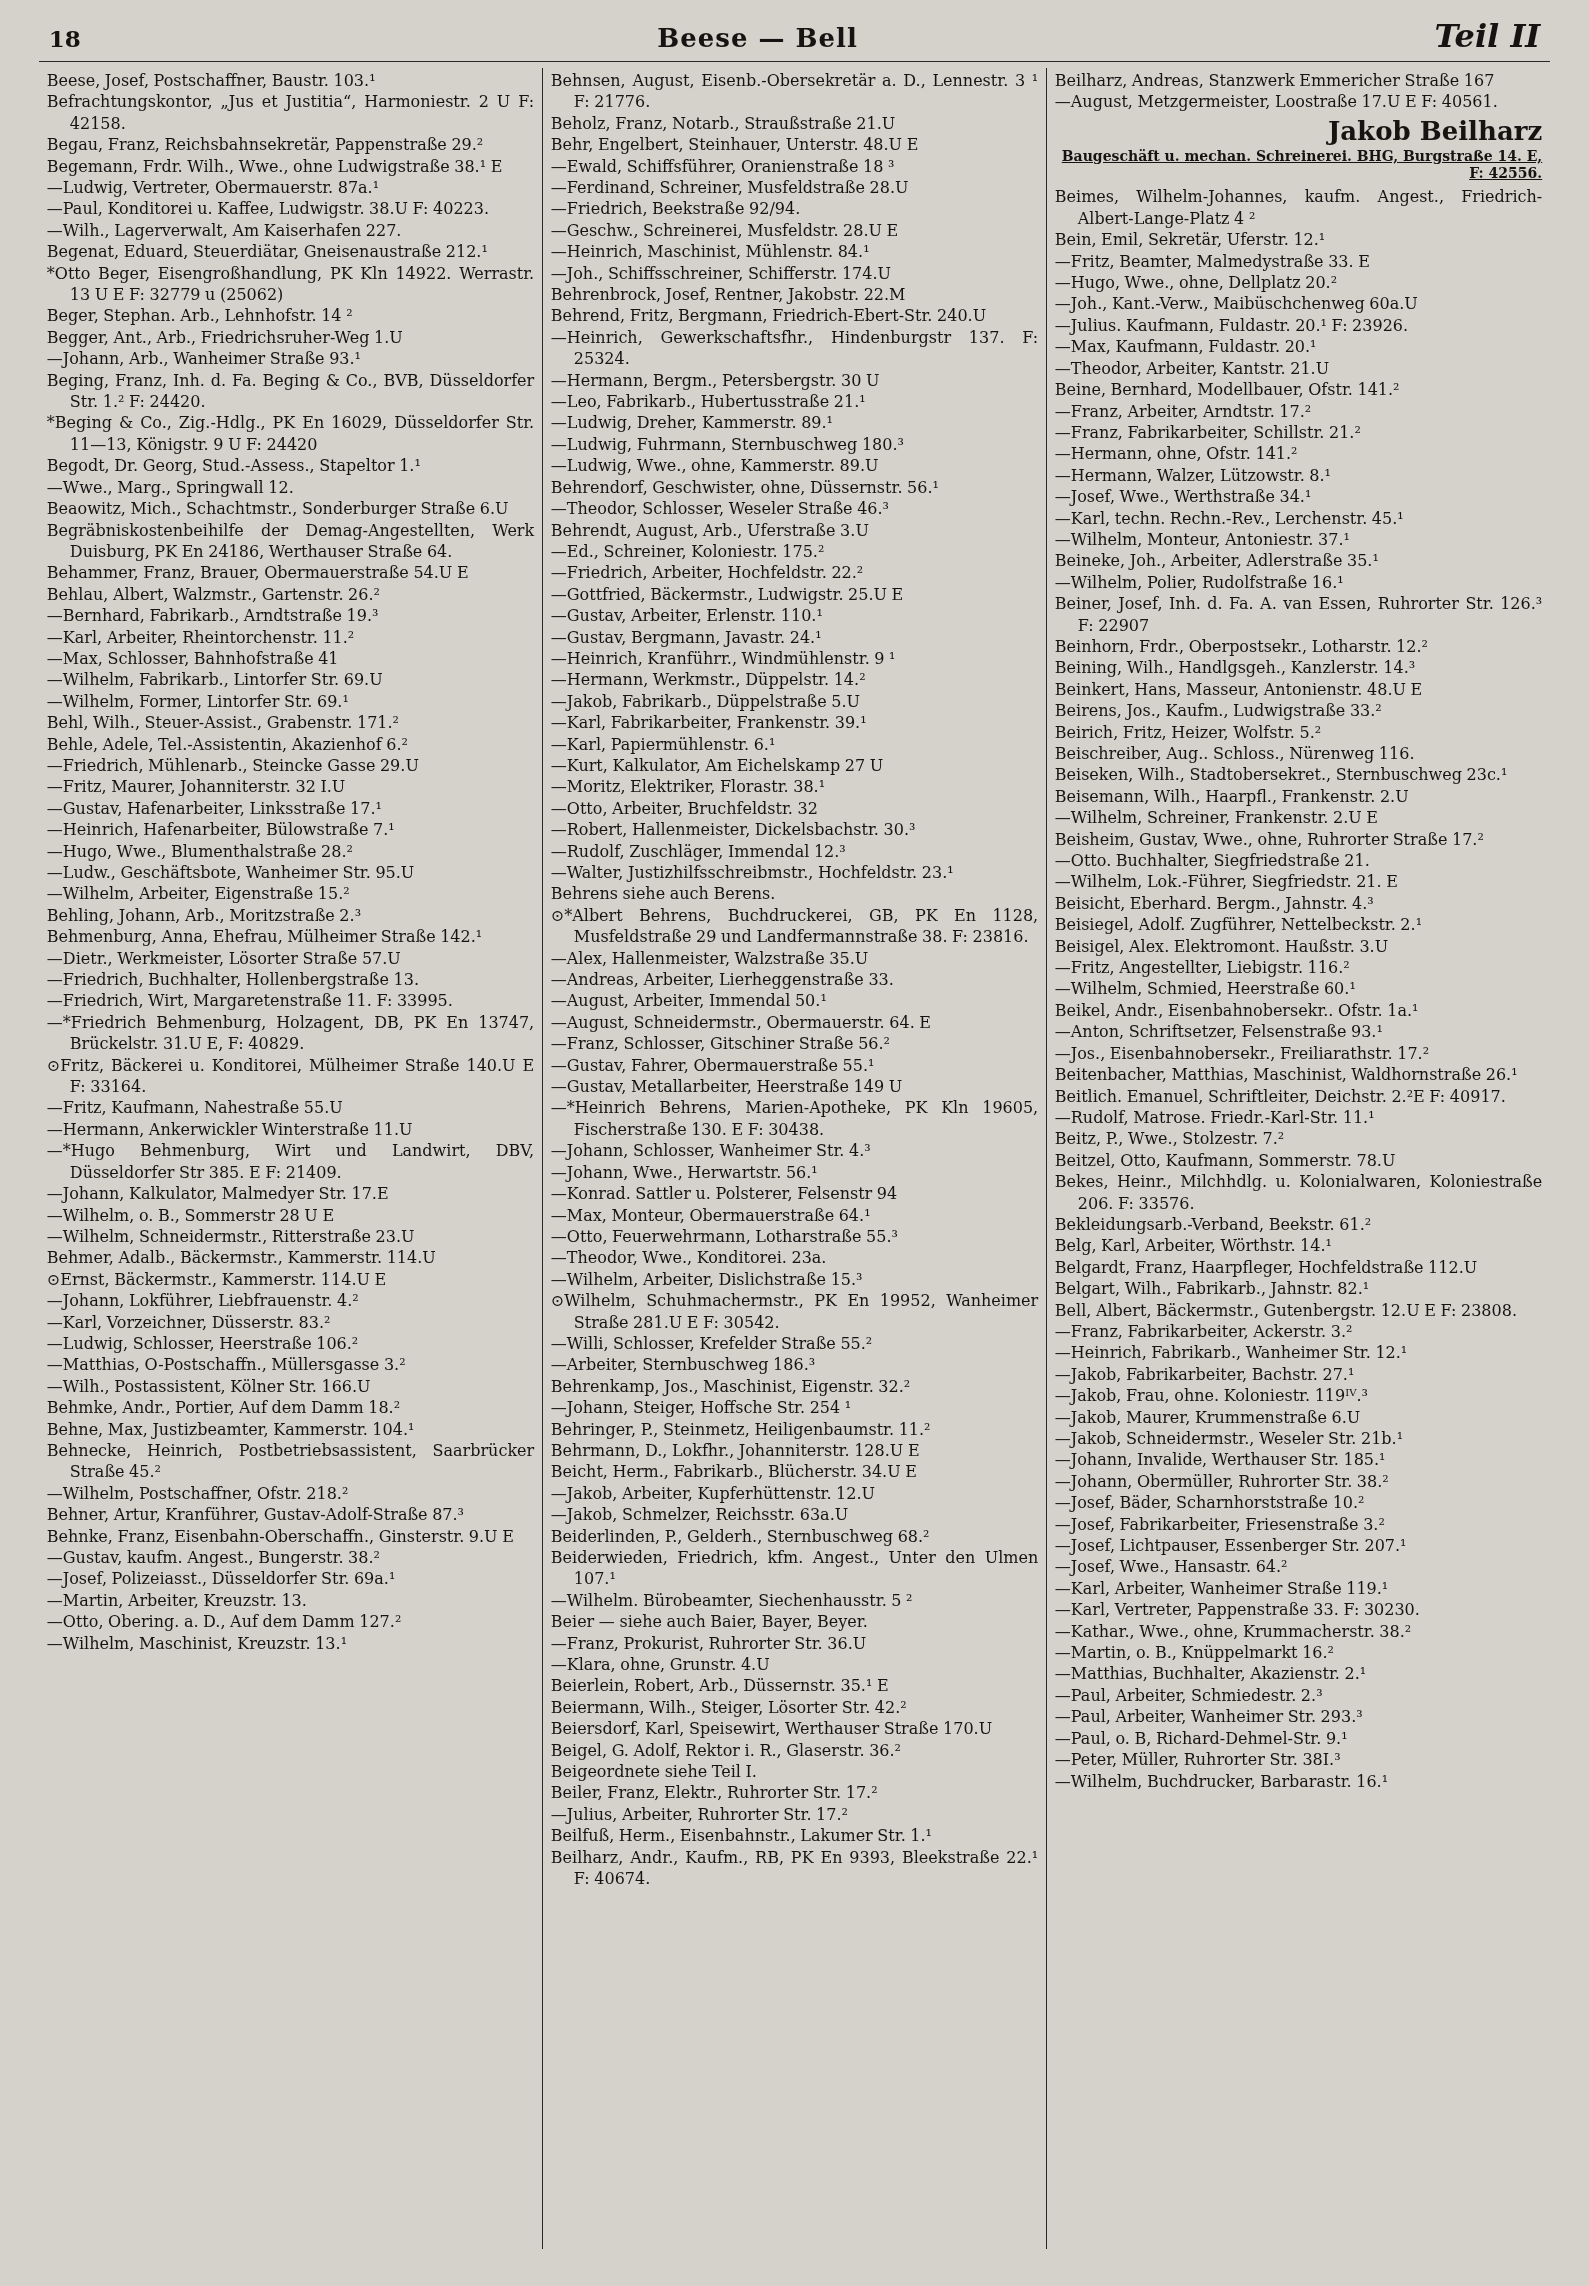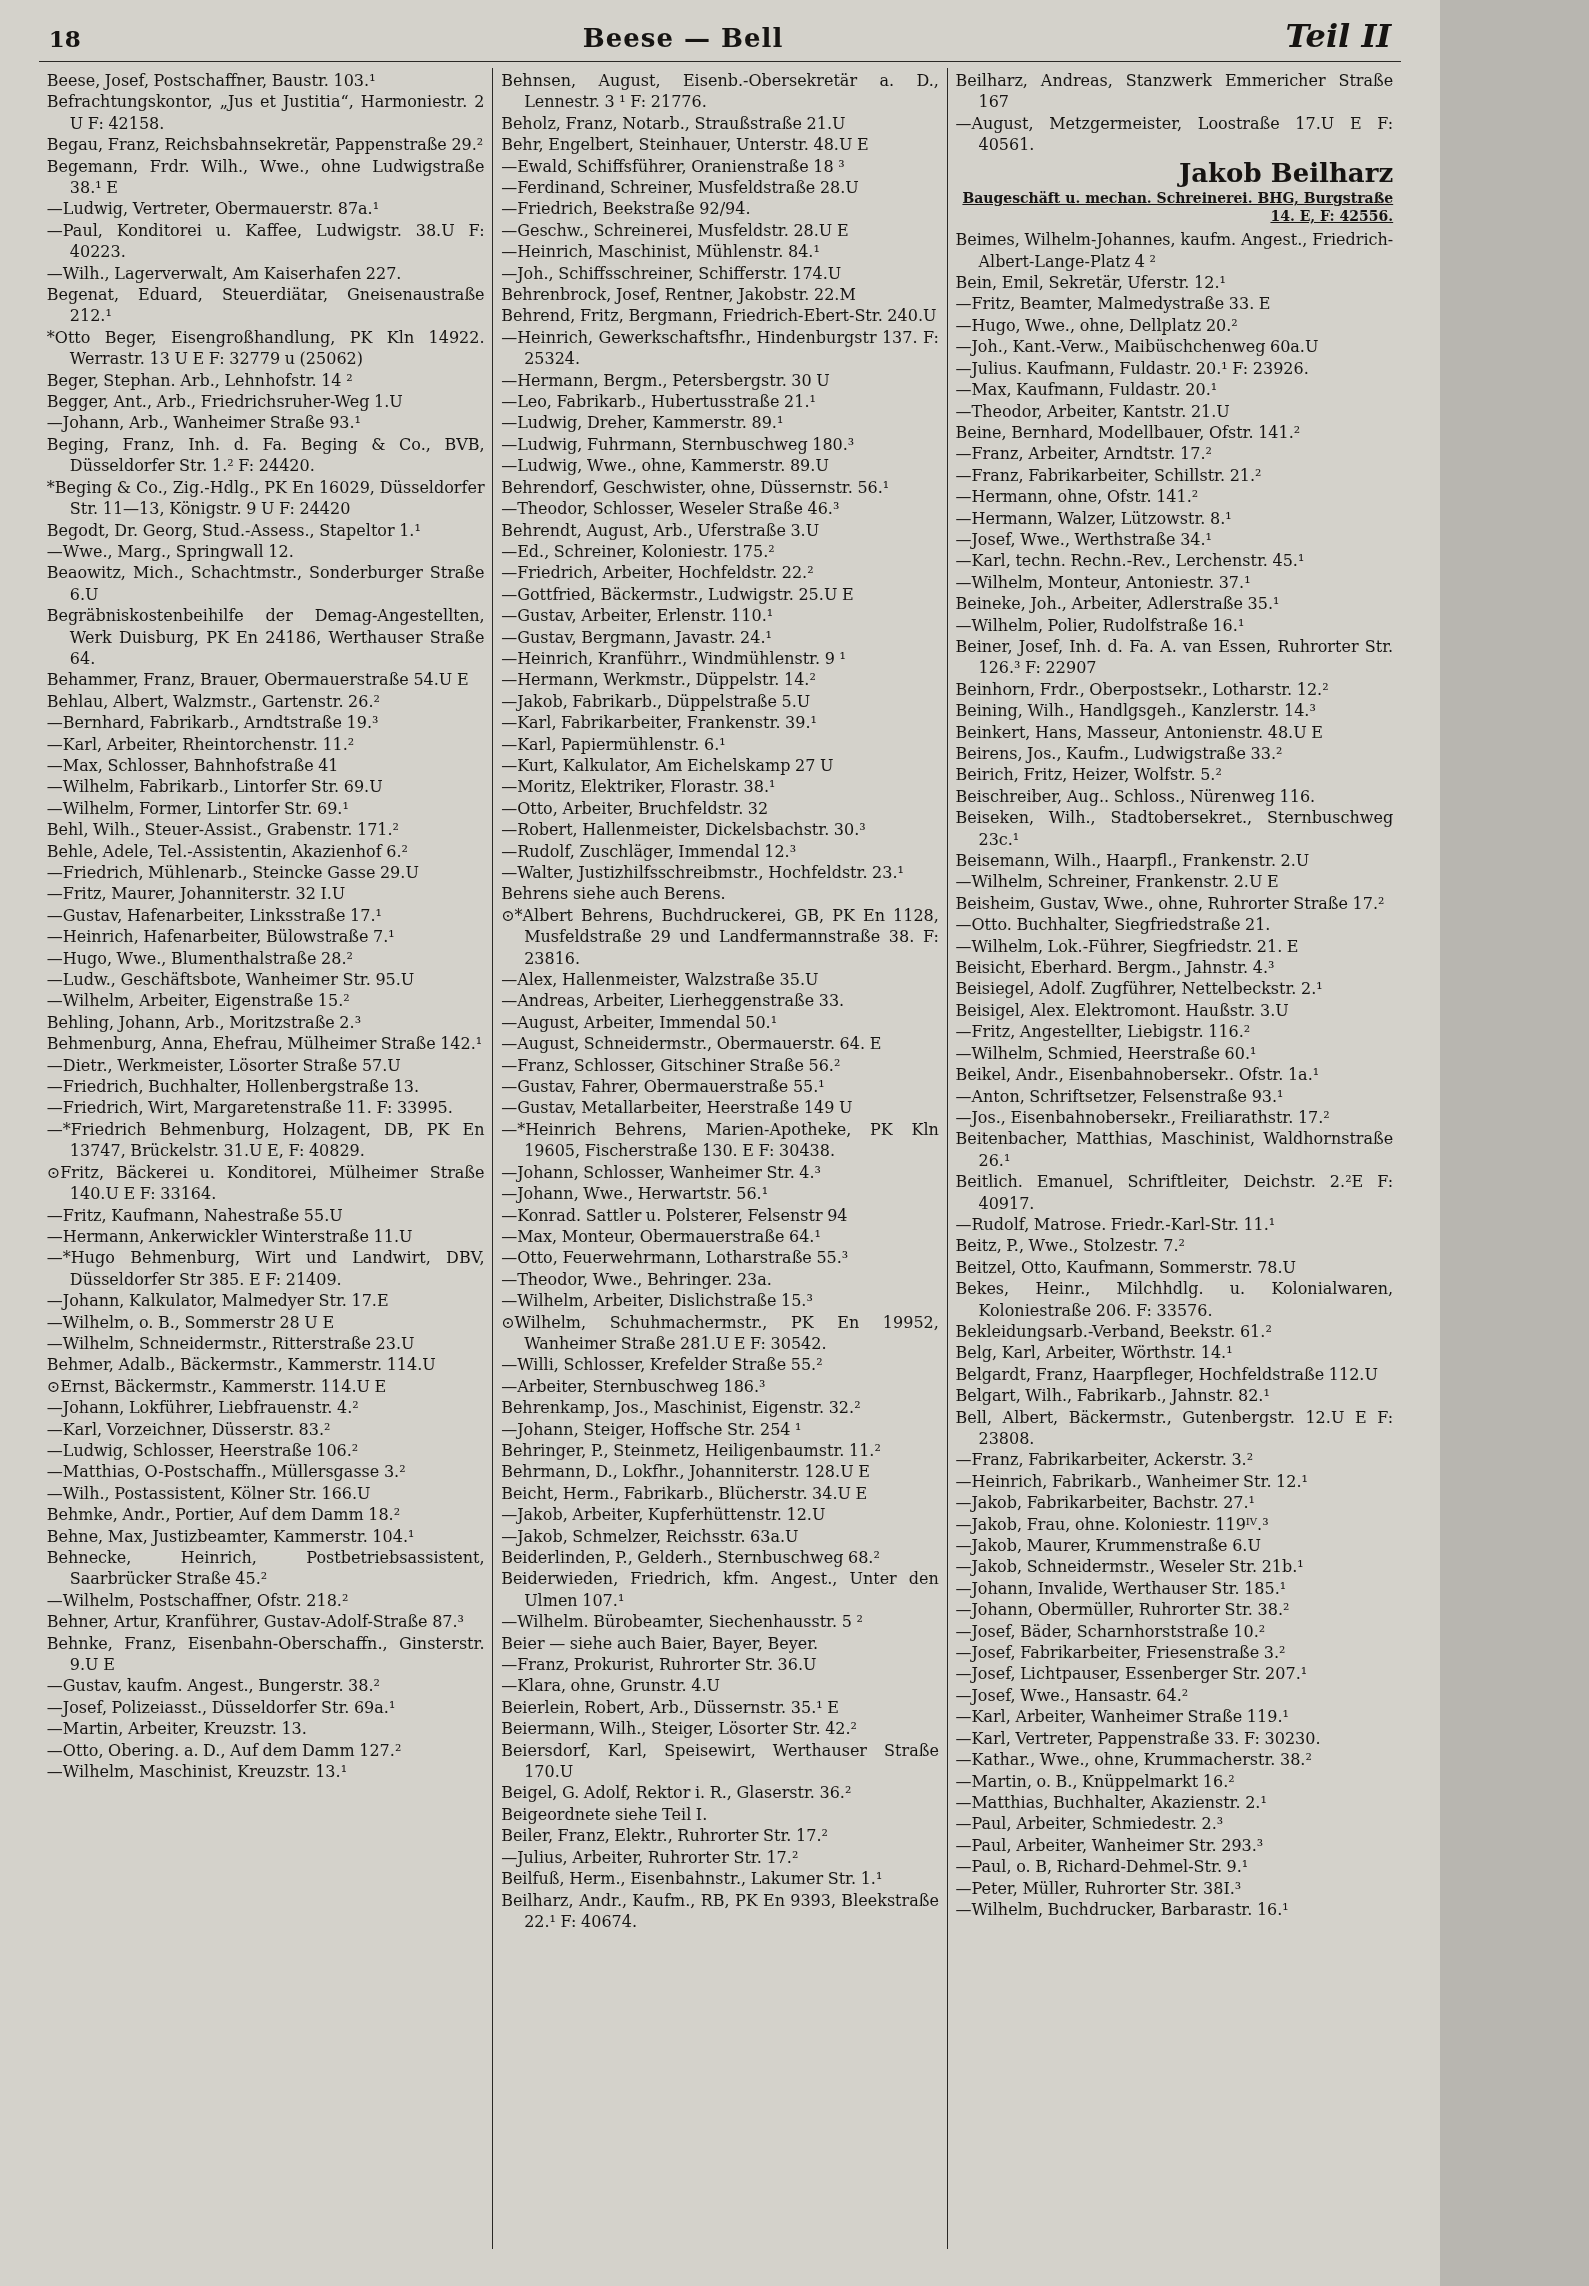--- a/index.html
+++ b/index.html
@@ -2,21 +2,21 @@
 <html><head>
 <meta charset="utf-8">
 <style>
   html, body {
     margin: 0;
     padding: 0;
     background: #b8b6b0;
   }
   .page {
     position: relative;
-    width: 1440px;
+    width: 1589px;
     height: 2286px;
     background: #d4d2cb;
     color: #161412;
     font-family: "DejaVu Serif", "Liberation Serif", serif;
     box-sizing: border-box;
     padding: 13.6px 39px 9.7px 39px;
     overflow: hidden;
   }
   .running-head {
     display: flex;
@@ -195,21 +195,21 @@
         <p class="entry">—August, Schneidermstr., Obermauerstr. 64. E</p>
         <p class="entry">—Franz, Schlosser, Gitschiner Straße 56.²</p>
         <p class="entry">—Gustav, Fahrer, Obermauerstraße 55.¹</p>
         <p class="entry">—Gustav, Metallarbeiter, Heerstraße 149 U</p>
         <p class="entry">—*Heinrich Behrens, Marien-Apotheke, PK Kln 19605, Fischerstraße 130. E  F: 30438.</p>
         <p class="entry">—Johann, Schlosser, Wanheimer Str. 4.³</p>
         <p class="entry">—Johann, Wwe., Herwartstr. 56.¹</p>
         <p class="entry">—Konrad. Sattler u. Polsterer, Felsenstr 94</p>
         <p class="entry">—Max, Monteur, Obermauerstraße 64.¹</p>
         <p class="entry">—Otto, Feuerwehrmann, Lotharstraße 55.³</p>
-        <p class="entry">—Theodor, Wwe., Behringer. 23a.</p>
+        <p class="entry">—Theodor, Wwe., Konditorei. 23a.</p>
         <p class="entry">—Wilhelm, Arbeiter, Dislichstraße 15.³</p>
         <p class="entry">⊙Wilhelm, Schuhmachermstr., PK En 19952, Wanheimer Straße 281.U E  F: 30542.</p>
         <p class="entry">—Willi, Schlosser, Krefelder Straße 55.²</p>
         <p class="entry">—Arbeiter, Sternbuschweg 186.³</p>
         <p class="entry">Behrenkamp, Jos., Maschinist, Eigenstr. 32.²</p>
         <p class="entry">—Johann, Steiger, Hoffsche Str. 254 ¹</p>
         <p class="entry">Behringer, P., Steinmetz, Heiligenbaumstr. 11.²</p>
         <p class="entry">Behrmann, D., Lokfhr., Johanniterstr. 128.U E</p>
         <p class="entry">Beicht, Herm., Fabrikarb., Blücherstr. 34.U E</p>
         <p class="entry">—Jakob, Arbeiter, Kupferhüttenstr. 12.U</p>

